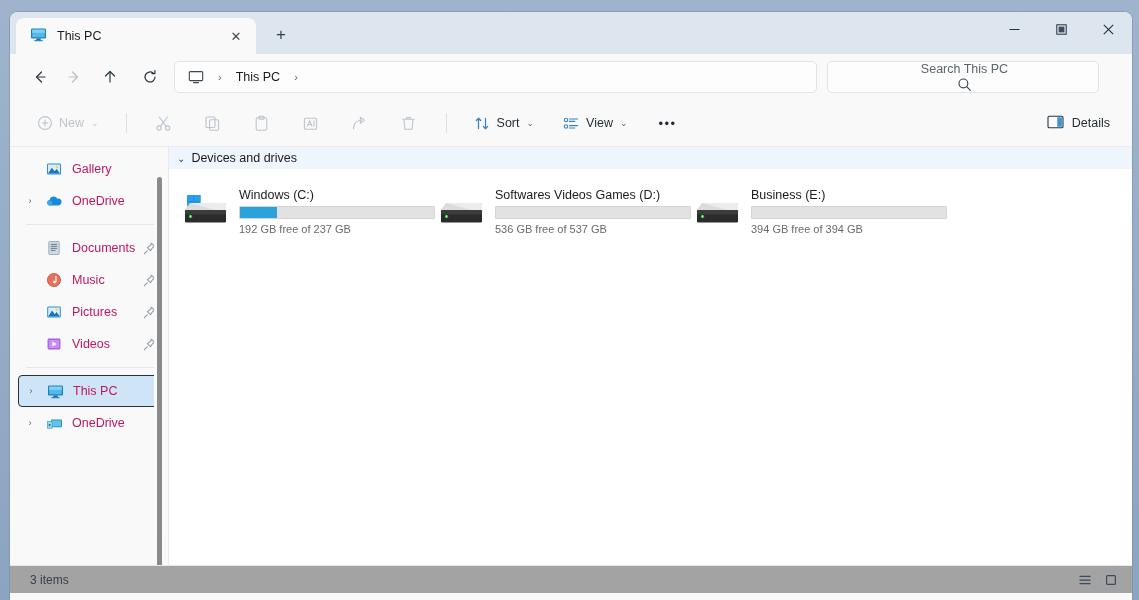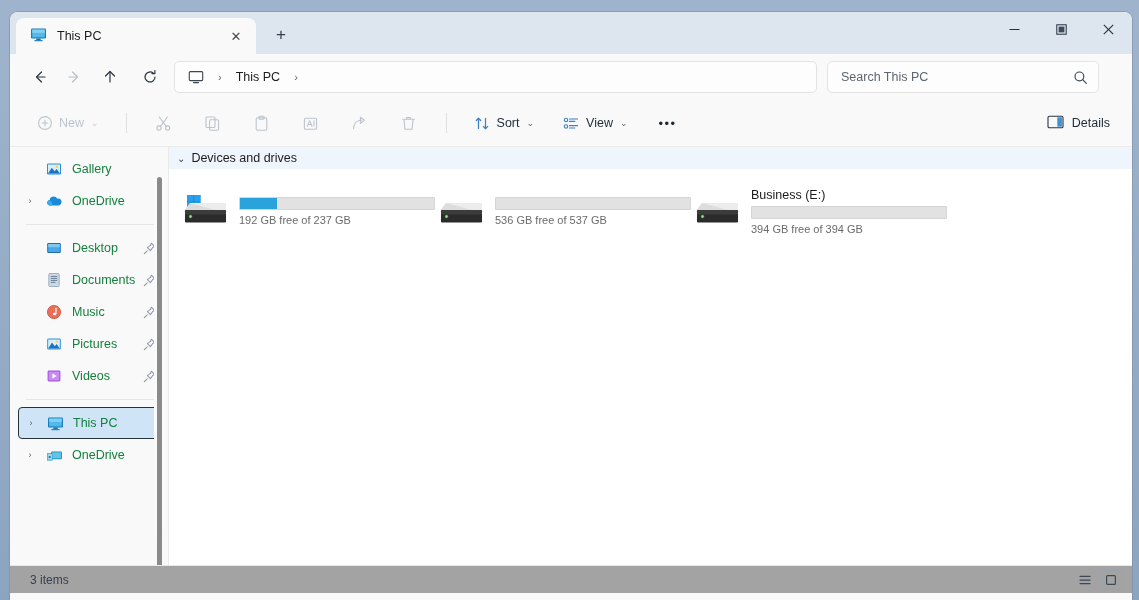--- a/index.html
+++ b/index.html
@@ -142,20 +142,21 @@
 
   .searchbox {
     width: 272px;
     height: 32px;
     background: #fdfdfd;
     border: 1px solid #e3e3e3;
     border-radius: 5px;
     display: flex;
     align-items: center;
     padding: 0 10px 0 13px;
+    flex-direction: column;
   }
   .search-ph {
     flex: 1;
     font-size: 12.5px;
     color: #5c6570;
     white-space: nowrap;
   }
   .search-ico { color: #3a4652; display:flex; align-items:center; }
 
   
@@ -231,21 +232,21 @@
     display: flex; align-items: center; justify-content: center;
     color: #50596a;
     font-size: 9px;
   }
   .nav-ico {
     width: 24px; min-width: 24px;
     display: flex; align-items: center; justify-content: center;
   }
   .nav-label {
     font-size: 12.5px;
-    color: #15803d;
+    color: #be185d;
     margin-left: 6px;
     flex: 1;
     white-space: nowrap;
   }
   .nav-pin {
     width: 22px; min-width: 22px;
     display: flex; align-items: center; justify-content: center;
     color: #8e98a3;
     margin-right: 2px;
   }
@@ -603,36 +604,20 @@
               <path d="M4.6 12.6 C2.6 12.6 1.2 11.3 1.2 9.7 C1.2 8.3 2.2 7.1 3.6 6.9 C3.8 5 5.5 3.5 7.6 3.5 C9.2 3.5 10.6 4.4 11.2 5.8 C11.6 5.6 12 5.5 12.5 5.5 C14.2 5.5 15.6 6.9 15.6 8.6 C15.6 10.8 14.3 12.6 12 12.6 Z" fill="#1b8ad6"></path>
               <path d="M4.6 12.6 C2.6 12.6 1.2 11.3 1.2 9.7 C1.2 8.3 2.2 7.1 3.6 6.9 C4 7.7 5 8.3 6 8.5 L6 12.6 Z" fill="#3ba9ea"></path>
             </svg>
           </span>
           <span class="nav-label">OneDrive</span>
           <span class="nav-pin"></span>
         </div>
 
         <div class="nav-sep"></div>
 
-        <div class="navitem">
-          <span class="nav-exp"></span>
-          <span class="nav-ico">
-            <svg width="16" height="16" viewBox="0 0 16 16">
-              <rect x="1.2" y="3" width="13.6" height="10" rx="1.2" fill="#1b6fb5"></rect>
-              <rect x="2.2" y="4" width="11.6" height="8" fill="#4aa8e8"></rect>
-              <rect x="2.2" y="4" width="11.6" height="3.2" fill="#7fc8f2"></rect>
-            </svg>
-          </span>
-          <span class="nav-label">Desktop</span>
-          <span class="nav-pin">
-            <svg width="13" height="13" viewBox="0 0 13 13">
-                <path d="M8.3 1.2 L11.8 4.7 L9.9 5.3 L7.4 8.6 L4.4 5.6 L7.7 3.1 Z M4.2 8.8 L1.3 11.7" fill="none" stroke="currentColor" stroke-width="1.05" stroke-linejoin="round" stroke-linecap="round"></path>
-              </svg>
-          </span>
-        </div>
 
 
         <div class="navitem">
           <span class="nav-exp"></span>
           <span class="nav-ico">
             <svg width="16" height="16" viewBox="0 0 16 16">
               <rect x="2.8" y="1.5" width="10.4" height="13" rx="0.8" fill="#ced9e3" stroke="#8ea3b5" stroke-width="0.8"></rect>
               <line x1="4.8" y1="4.4" x2="11.2" y2="4.4" stroke="#5d7389" stroke-width="0.9"></line>
               <line x1="4.8" y1="6.4" x2="11.2" y2="6.4" stroke="#5d7389" stroke-width="0.9"></line>
               <line x1="4.8" y1="8.4" x2="11.2" y2="8.4" stroke="#5d7389" stroke-width="0.9"></line>
@@ -759,39 +744,41 @@
                 </g>
                 <path d="M4 19.5 L9 13 L45 13 L45 21.5 L4 21.5 Z" fill="#dcdcdc"></path>
                 <path d="M9 13 L45 13 L45 21.5 L40 21.5 Z" fill="#ececec"></path>
                 <rect x="4" y="20" width="41" height="12.5" rx="1.3" fill="#2b2b2b"></rect>
                 <rect x="4" y="20" width="41" height="4.5" rx="1" fill="#3c3c3c"></rect>
                 <circle cx="9.5" cy="26.5" r="1.7" fill="#30c030"></circle>
                 <circle cx="9.5" cy="26.5" r="0.9" fill="#9cf09c"></circle>
               </svg>
             </div>
             <div class="tile-info">
+              <div class="tile-name">Windows (C:)</div>
               <div class="bar-outer">
                 <div class="bar-fill" style="width:19%;background:#2aa3dd;"></div>
               </div>
               <div class="tile-sub">192 GB free of 237 GB</div>
             </div>
           </div>
 
           <div class="tile">
             <div class="tile-icon">
               <svg width="50" height="40" viewBox="0 0 50 40">
                 <path d="M4 19.5 L9 13 L45 13 L45 21.5 L4 21.5 Z" fill="#dcdcdc"></path>
                 <path d="M9 13 L45 13 L45 21.5 L40 21.5 Z" fill="#ececec"></path>
                 <rect x="4" y="20" width="41" height="12.5" rx="1.3" fill="#2b2b2b"></rect>
                 <rect x="4" y="20" width="41" height="4.5" rx="1" fill="#3c3c3c"></rect>
                 <circle cx="9.5" cy="26.5" r="1.7" fill="#30c030"></circle>
                 <circle cx="9.5" cy="26.5" r="0.9" fill="#9cf09c"></circle>
               </svg>
             </div>
             <div class="tile-info">
+              <div class="tile-name">Softwares Videos Games (D:)</div>
               <div class="bar-outer">
                 <div class="bar-fill" style="width:0%;background:#2aa3dd;"></div>
               </div>
               <div class="tile-sub">536 GB free of 537 GB</div>
             </div>
           </div>
 
           <div class="tile">
             <div class="tile-icon">
               <svg width="50" height="40" viewBox="0 0 50 40">

